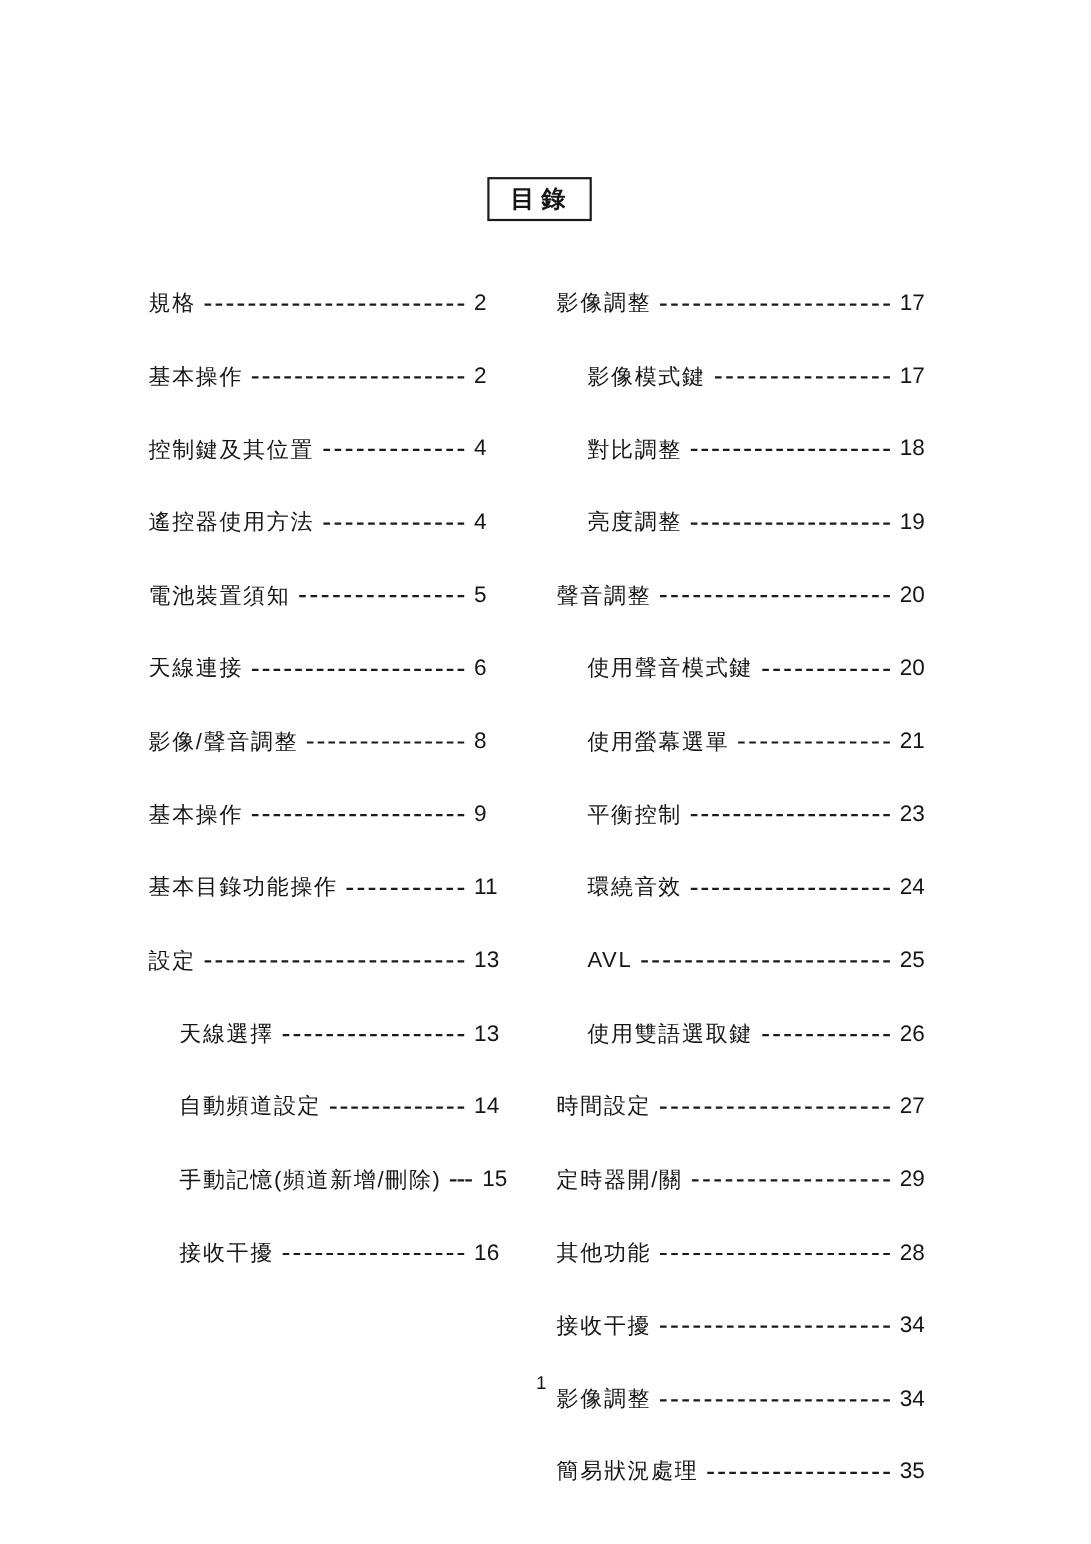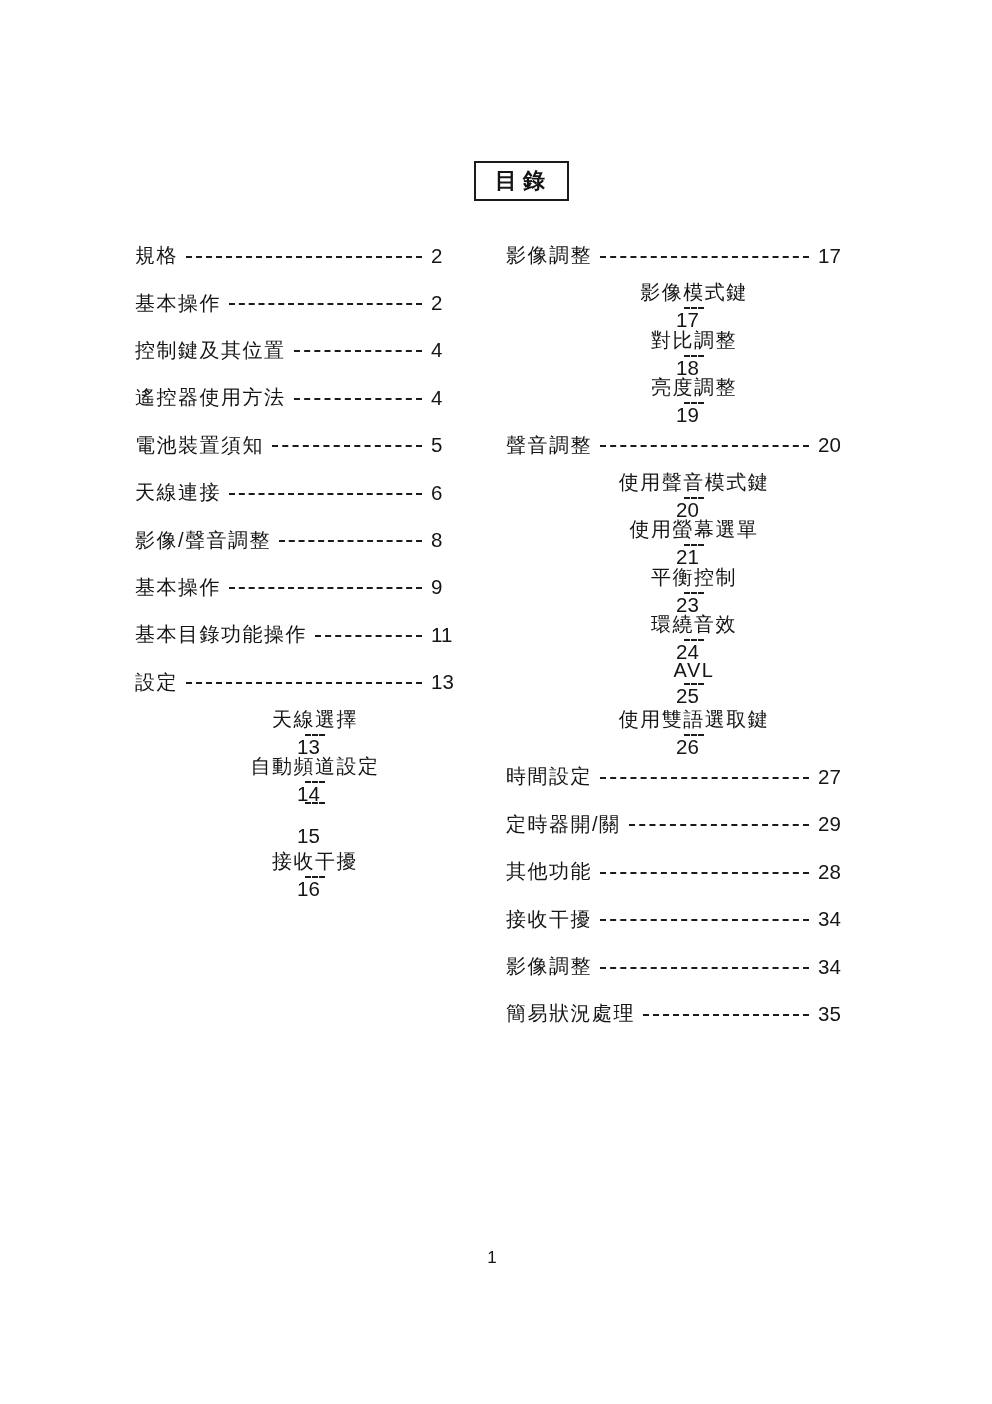--- a/index.html
+++ b/index.html
@@ -28,46 +28,45 @@
     height: 40px;
     border: 2.5px solid #1b1b1b;
     display: flex;
     align-items: center;
     justify-content: center;
     font-size: 22px;
     font-weight: bold;
     letter-spacing: 6px;
     padding-left: 3px; 
     box-sizing: border-box;
-    margin-left: 31px;
   }
   .toc-col {
     position: absolute;
-    top: 232px;
+    top: 252px;
     display: flex;
     flex-direction: column;
+    gap: 19px;
   }
   .toc-col-left {
     left: 135px;
     width: 332px;
   }
   .toc-col-right {
     left: 506px;
     width: 348px;
   }
   .toc-row {
     height: 47.4px;
     display: flex;
     align-items: center;
     font-size: 20px;
     box-sizing: border-box;
   }
   .toc-row.indent {
     padding-left: 28px;
-    flex-direction: column;
   }
   .toc-label {
     white-space: nowrap;
     letter-spacing: 1.5px;
   }
   .toc-leader {
     flex: 1;
     height: 0;
     border-top: 2.6px dashed #1b1b1b;
     margin: 0 9px 0 8px;
@@ -154,20 +153,21 @@
     <span class="toc-label">天線選擇</span>
     <span class="toc-leader"></span>
     <span class="toc-page">13</span>
   </div>
       <div class="toc-row indent">
     <span class="toc-label">自動頻道設定</span>
     <span class="toc-leader"></span>
     <span class="toc-page">14</span>
   </div>
       <div class="toc-row indent">
+    <span class="toc-label">手動記憶(頻道新增/刪除)</span>
     <span class="toc-leader"></span>
     <span class="toc-page">15</span>
   </div>
       <div class="toc-row indent">
     <span class="toc-label">接收干擾</span>
     <span class="toc-leader"></span>
     <span class="toc-page">16</span>
   </div>
     </div>
   <div class="toc-col toc-col-right">

